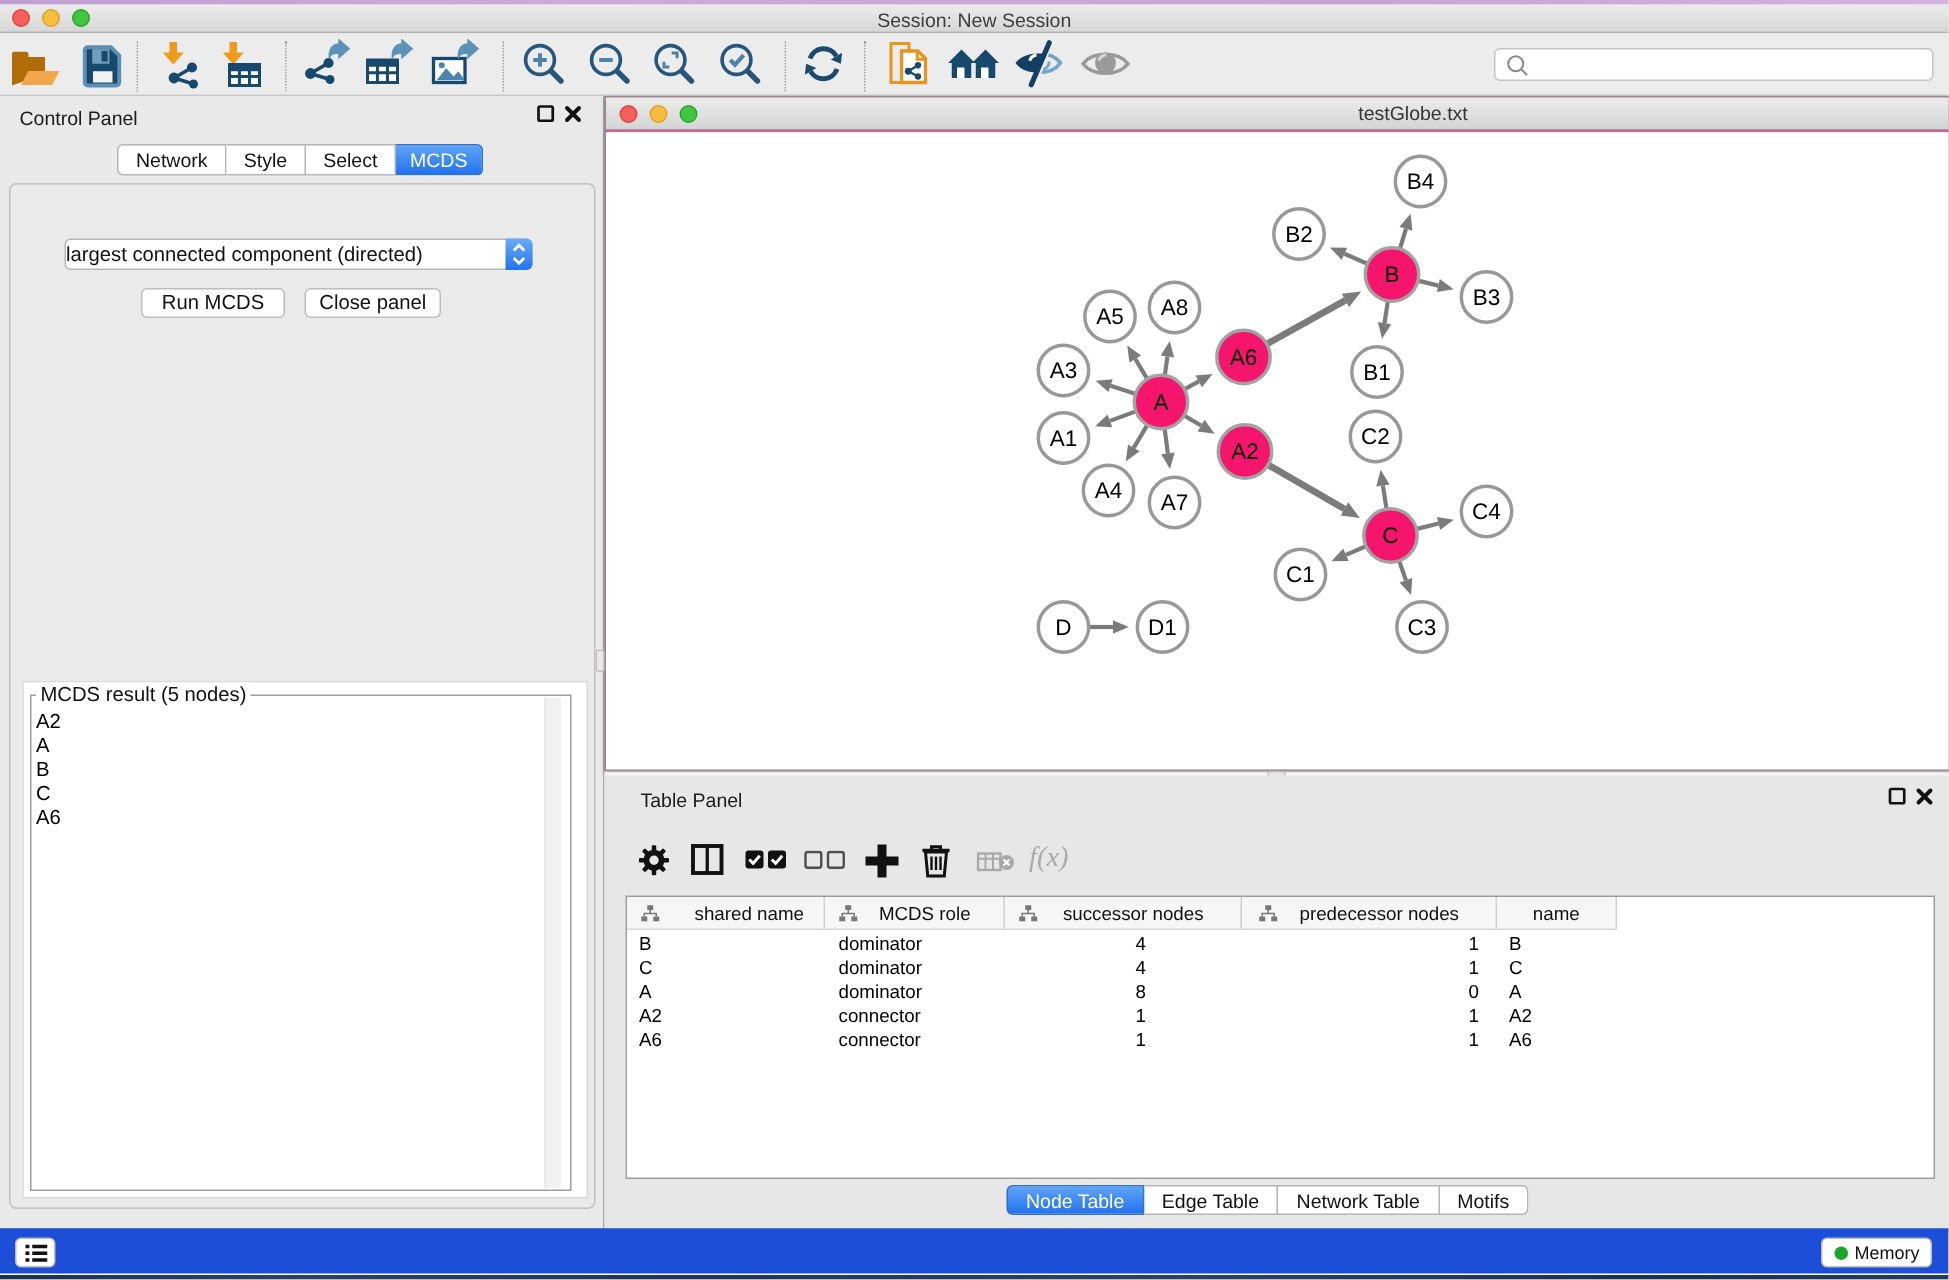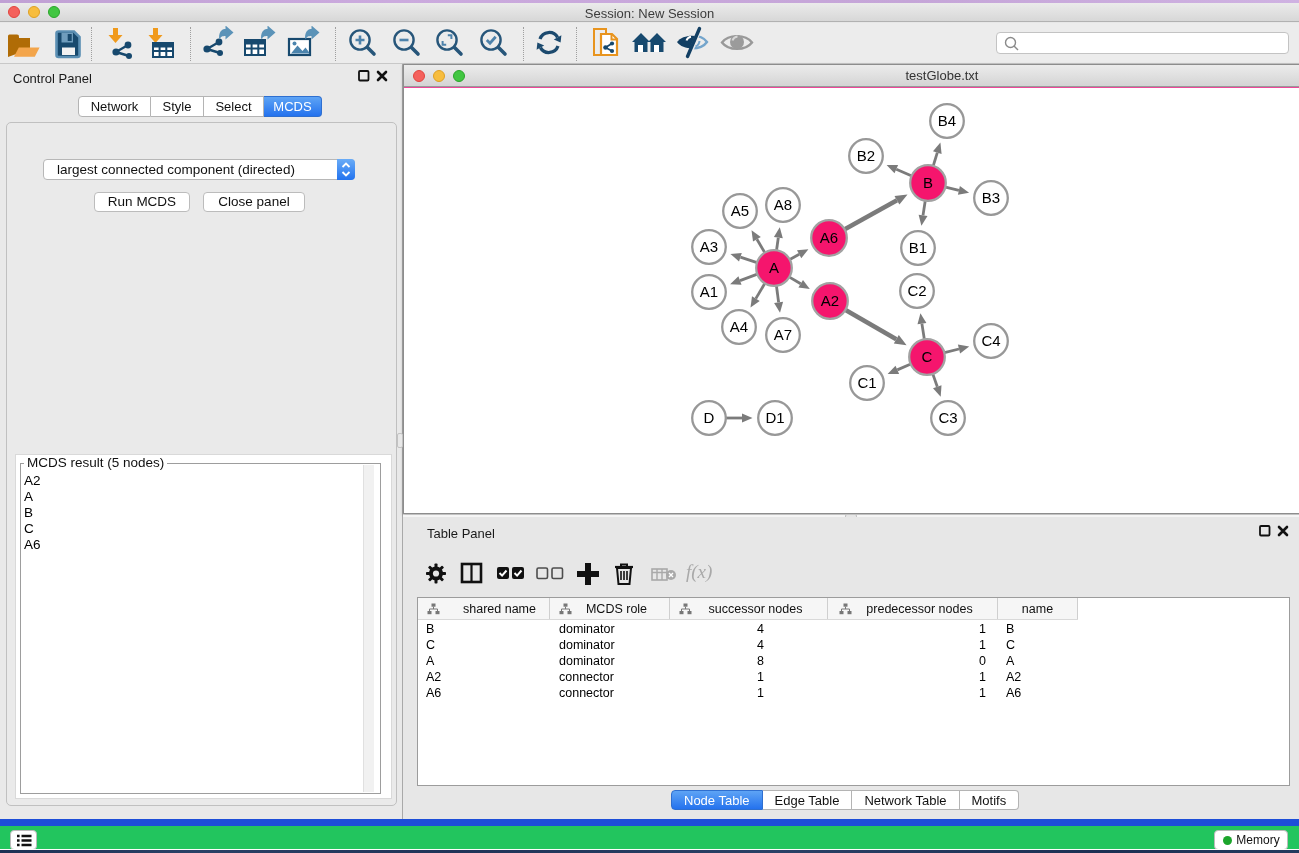--- a/index.html
+++ b/index.html
@@ -15,21 +15,21 @@
 
 #leftpanel{left:0;top:64px;width:403px;height:756px;background:#e9e9e9;border-right:1px solid #a9a9a9}
 #cp-title{position:absolute;left:13px;top:7px;font-size:13px;color:#1a1a1a}
 #tabs{position:absolute;left:78px;top:32px;height:21px;display:flex}
 .tab{height:21px;line-height:20px;font-size:13px;color:#111;background:#fff;border:1px solid #b4b4b4;border-left:none;text-align:center}
 .tab.first{border-left:1px solid #b4b4b4;border-radius:4px 0 0 4px}
 .tab.last{border-radius:0 4px 4px 0}
 .tab.sel{background:linear-gradient(#5ea4f5,#2472ee);color:#fff;border-color:#2e6fd0}
 #innerpanel{position:absolute;left:6px;top:58px;width:391px;height:684px;background:#eaeaea;border:1px solid #c0c0c0;border-radius:5px}
 #optlabel{position:absolute;left:0;width:100%;top:14px;text-align:center;font-size:13.5px;color:#111}
-#dropdown{position:absolute;left:36px;top:36px;width:312px;height:21px;background:#fff;border:1px solid #b7b7b7;border-radius:4px;font-size:13.5px;color:#111;line-height:19px;padding-left:13px}
+#dropdown{position:absolute;left:36px;top:36px;width:312px;height:21px;background:#fff;border:1px solid #b7b7b7;border-radius:4px;font-size:13.5px;color:#111;line-height:19px;}
 #dd-step{position:absolute;right:-1px;top:-1px;width:18px;height:21px;border-radius:0 4px 4px 0;background:linear-gradient(#6aacf7,#2273ef)}
 .btn{position:absolute;height:20px;background:#fff;border:1px solid #bcbcbc;border-radius:4px;font-size:13.5px;color:#111;text-align:center;line-height:18px}
 #resultbox{position:absolute;left:8px;top:331px;width:377px;height:345px;background:#fff;border:1px solid #d9d9d9}
 #fieldset{position:absolute;left:4px;top:8px;right:10px;bottom:4px;border:1px solid #9d9d9d}
 #fs-legend{position:absolute;left:3px;top:-9px;background:#fff;padding:0 3px;font-size:13.5px;color:#111}
 #fs-list{position:absolute;left:3px;top:9px;font-size:13.5px;color:#000;line-height:16px}
 #fs-scroll{position:absolute;right:6px;top:1px;bottom:1px;width:11px;background:#f1f1f1;border-left:1px solid #e0e0e0}
 
 #netwin{left:403px;top:64px;width:1078px;height:450px;background:#ec4899;border:1px solid #8d8d8d;box-shadow:0 1px 3px rgba(0,0,0,.25)}
 #net-titlebar{position:absolute;left:0;top:0;width:100%;height:22px;background:linear-gradient(#ececec,#d4d4d4);border-bottom:1px solid #999}
@@ -42,21 +42,21 @@
 #tbl-head{position:absolute;left:0;top:0;width:660px;height:22px;background:#f6f6f6;border-bottom:1px solid #d9d9d9}
 .th{position:absolute;top:0;height:21px;border-right:1px solid #cfcfcf;font-size:12.5px;color:#111;text-align:center;line-height:22px}
 .row{position:absolute;left:0;width:100%;height:16px;font-size:12.5px;color:#000}
 .cell{position:absolute;top:0;white-space:nowrap}
 #btabs{position:absolute;left:268px;top:273px;height:20px;display:flex}
 .btab{height:20px;line-height:19px;font-size:13px;color:#111;background:#fff;border:1px solid #b4b4b4;border-left:none;padding:0 12px}
 .btab.first{border-left:1px solid #b4b4b4;border-radius:4px 0 0 4px}
 .btab.last{border-radius:0 4px 4px 0}
 .btab.sel{background:linear-gradient(#5ea4f5,#2472ee);color:#fff;border-color:#2e6fd0}
 
-#statusbar{left:0;top:819px;width:1299px;height:31px;background:#22c55e;border-top:7px solid #1d4ed8}
+#statusbar{left:0;top:819px;width:1299px;height:31px;background:#1d4ed8;border-top:2px solid #1d4ed8}
 #hambtn{position:absolute;left:10px;top:4px;width:27px;height:20px;background:#fff;border:1px solid #bbb;border-radius:4px}
 #membtn{position:absolute;right:11px;top:4px;width:74px;height:20px;background:#fff;border:1px solid #bbb;border-radius:4px;font-size:12px;color:#111;line-height:18px;text-align:center}
 #darkstrip{left:0;top:850px;width:1299px;height:3px;background:linear-gradient(90deg,#1d3154,#2a4166 15%,#203458 35%,#2a4166 60%,#1c3053 85%,#243a5e)}
 </style></head><body>
 <div class="abs" id="purple"></div>
 <div class="abs" id="titlebar">
   <div class="tl" style="left:8px;top:3px;background:#f4615c;border:1px solid #e1443e"></div>
   <div class="tl" style="left:28px;top:3px;background:#f7bd3e;border:1px solid #dfa023"></div>
   <div class="tl" style="left:48px;top:3px;background:#41c641;border:1px solid #2aa52a"></div>
   <div class="t">Session: New Session</div>
@@ -212,21 +212,21 @@
       <div class="tab sel last" style="width:58px">MCDS</div>
   </div>
   <div id="innerpanel">
     <div id="dropdown">largest connected component (directed)
       <div id="dd-step"><svg width="18" height="21" viewBox="0 0 18 21">
         <path d="M5.5 8 L9 4.5 L12.5 8" fill="none" stroke="#fff" stroke-width="1.8"></path>
         <path d="M5.5 13 L9 16.5 L12.5 13" fill="none" stroke="#fff" stroke-width="1.8"></path>
           </svg></div>
     </div>
     <div class="btn" style="left:87px;top:69px;width:96px">Run MCDS</div>
-    <div class="btn" style="left:196px;top:69px;width:102px">Close panel</div>
+    <div class="btn" style="left:196px;top:69px;width:91px">Close panel</div>
     <div id="resultbox">
       <div id="fieldset">
         <div id="fs-legend">MCDS result (5 nodes)</div>
         <div id="fs-list">A2<br>A<br>B<br>C<br>A6</div>
         <div id="fs-scroll"></div>
       </div>
     </div>
   </div>
 </div>
 <div class="abs" id="netwin">

